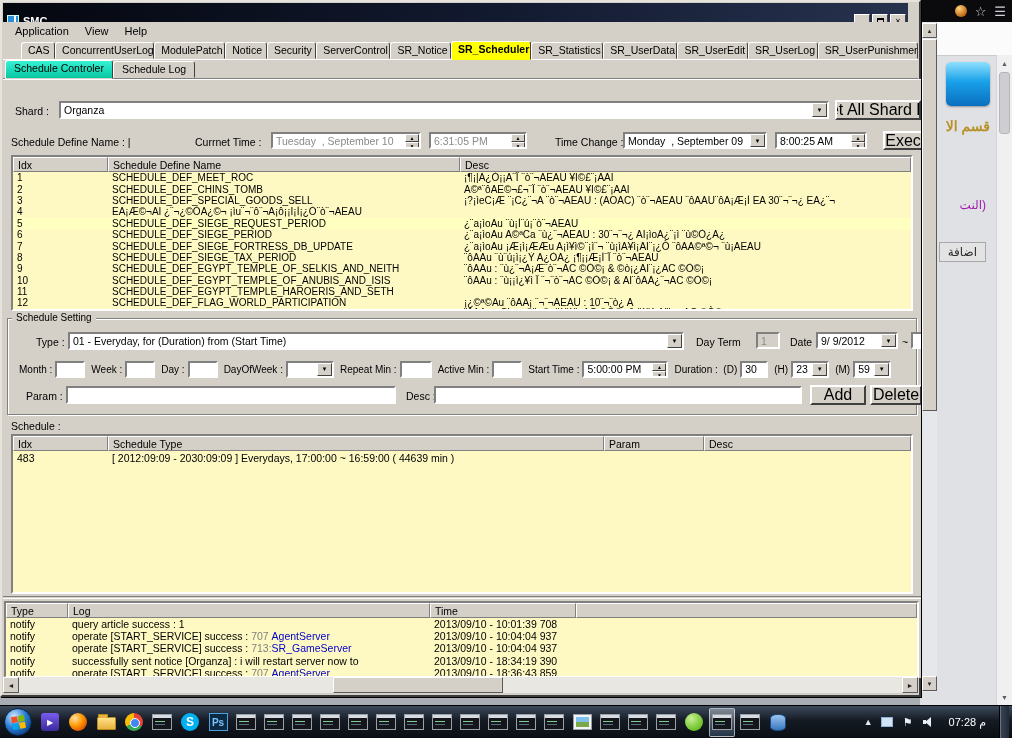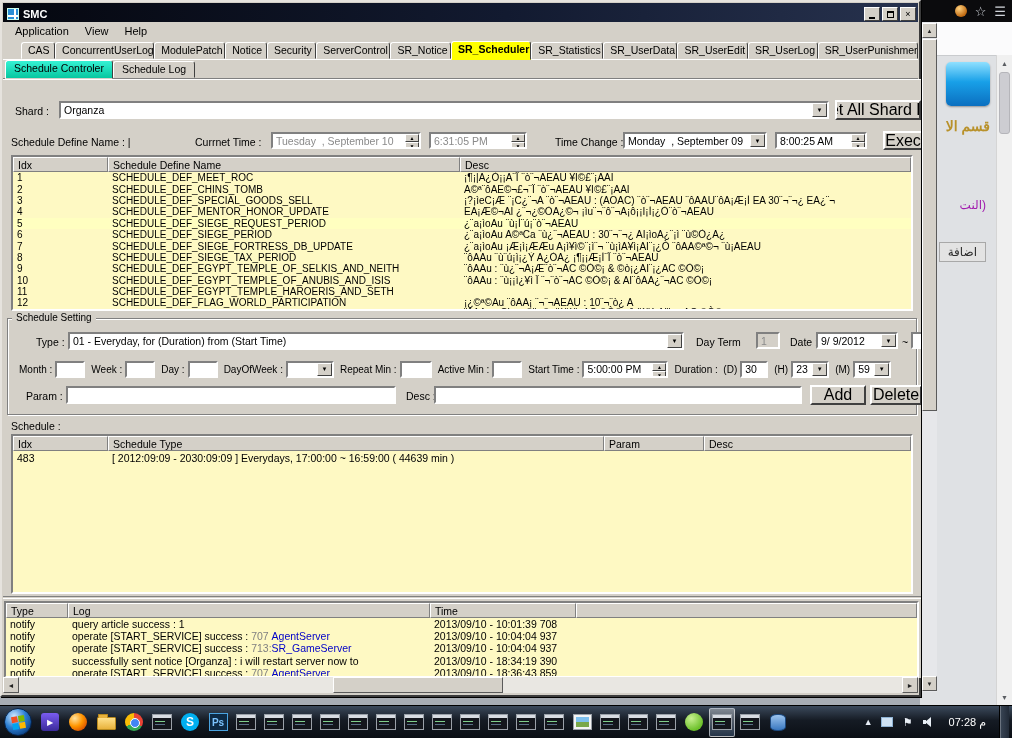--- a/index.html
+++ b/index.html
@@ -30,22 +30,22 @@
   .mid-scroll{position:absolute;left:920px;top:22px;width:17px;height:670px;background:#e6e7ea;z-index:2;border-left:1px solid #9aa0a8;}
   .ms-btn{position:absolute;left:1px;width:15px;height:15px;background:#d4d0c8;border:1px solid;border-color:#fff #5a5a5a #5a5a5a #fff;
           font-size:6px;display:flex;align-items:center;justify-content:center;color:#222;}
   .ms-up{top:1px;}
   .ms-down{bottom:1px;}
   .ms-thumb{position:absolute;left:1px;top:17px;width:15px;height:372px;background:#d4d0c8;border:1px solid;border-color:#fff #5a5a5a #5a5a5a #fff;}
 
   
   .smc{position:absolute;left:0;top:0;width:921px;height:697px;background:#d4d0c8;z-index:3;
        border:2px solid;border-color:#e6e3de #3c3c3c #3c3c3c #e6e3de;box-shadow:1px 1px 0 #000;}
-  .titlebar{position:absolute;left:1px;top:1px;right:1px;height:18px;
-            background:linear-gradient(90deg,#05070f,#121a30 55%,#27324e);display:flex;align-items:center;padding:11px 2px;}
+  .titlebar{position:absolute;left:1px;top:1px;right:11px;height:18px;
+            background:linear-gradient(90deg,#05070f,#121a30 55%,#27324e);display:flex;align-items:center;padding:18px 2px;}
   .app-ic{width:12px;height:12px;margin:0 4px 0 2px;flex:none;
           background:linear-gradient(#fff,#fff) 6px 0/2px 100% no-repeat,
                      linear-gradient(#fff,#fff) 0 6px/100% 2px no-repeat,#2a8fd6;border:1px solid #cfe;}
   .ttl{color:#fff;font-weight:bold;font-size:11px;flex:1;}
   .wbtns{display:flex;gap:2px;}
   .wb{width:16px;height:14px;background:#d4d0c8;border:1px solid;border-color:#fff #404040 #404040 #fff;
       display:flex;align-items:center;justify-content:center;font-size:9px;line-height:1;color:#000;}
   .wb .min{width:6px;height:2px;background:#000;margin-top:7px;}
   .wb .max{width:7px;height:7px;border:1px solid #000;border-top-width:2px;}
 
@@ -304,21 +304,20 @@
             <div class="td" style="width: 352px;">SCHEDULE_DEF_CHINS_TOMB</div>
             <div class="td" style="width: 451px;">A©ª¨ôAE©¬£¬¨Ï ¨ò¨¬AEAU ¥I©£¨¡AAI</div>
           </div>
           <div class="trow">
             <div class="td" style="width: 95px;">3</div>
             <div class="td" style="width: 352px;">SCHEDULE_DEF_SPECIAL_GOODS_SELL</div>
             <div class="td" style="width: 451px;">¡?¡ìeC¡Æ ¨¡C¿¨¬A ¨ò¨¬AEAU : (AOAC) ¨ò¨¬AEAU ¨ôAAU¨ôA¡Æ¡Ì EA 30¨¬¨¬¿ EA¿¨¬</div>
           </div>
           <div class="trow">
             <div class="td" style="width: 95px;">4</div>
-            <div class="td" style="width: 352px;">SCHEDULE_DEF_MENTOR_HONOR_UPDATE</div>
             <div class="td" style="width: 451px;">EA¡Æ©¬AI ¿¨¬¿©ÒA¿©¬ ¡ìu¨¬¨ô¨¬A¡ô¡¡I¡Ì¡¿Ò¨ò¨¬AEAU</div>
           </div>
           <div class="trow selected">
             <div class="td" style="width: 95px;">5</div>
             <div class="td" style="width: 352px;">SCHEDULE_DEF_SIEGE_REQUEST_PERIOD</div>
             <div class="td" style="width: 451px;">¿¨a¡ìoAu ¨ù¡Ì¨ú¡¨ò¨¬AEAU</div>
           </div>
           <div class="trow">
             <div class="td" style="width: 95px;">6</div>
             <div class="td" style="width: 352px;">SCHEDULE_DEF_SIEGE_PERIOD</div>

